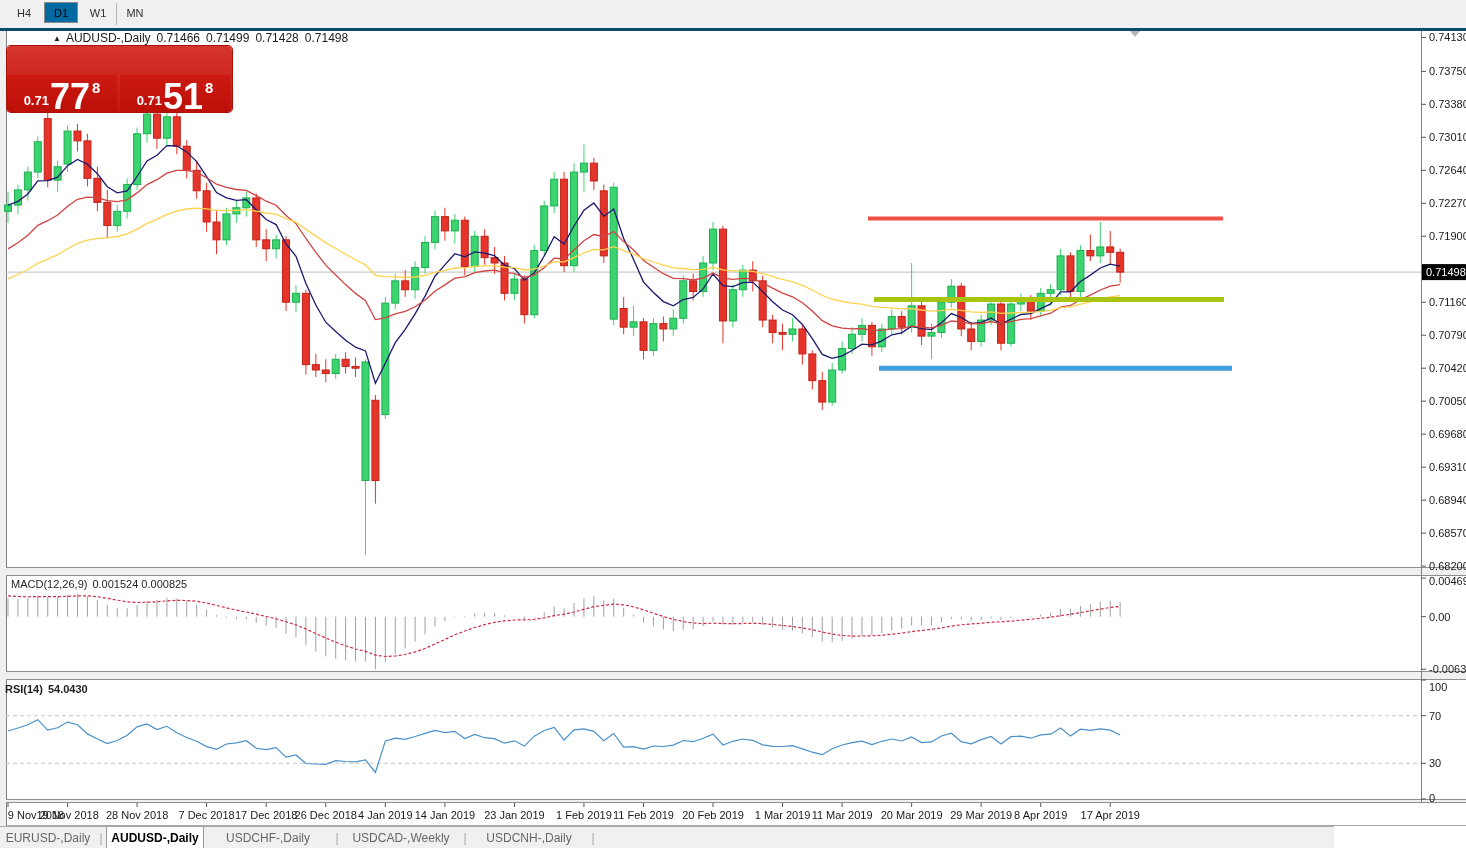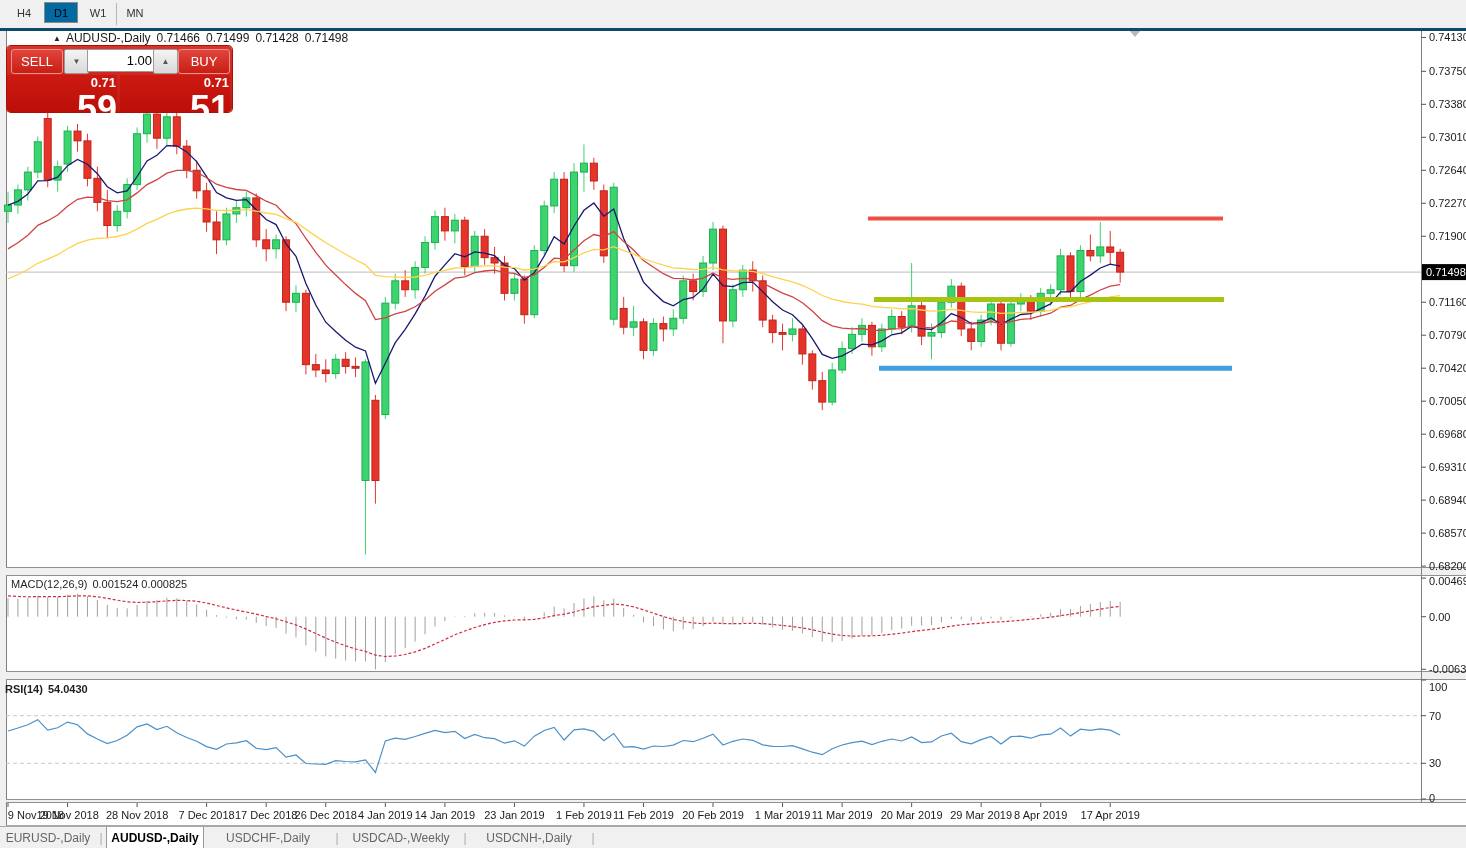--- a/index.html
+++ b/index.html
@@ -31,33 +31,33 @@
   .btn-sell{left:4px;}
   .btn-buy{left:171px;}
   .spin-btn{position:absolute;top:0;width:23px;height:23px;background:linear-gradient(#f4f4f4,#d9d9d9);
       border:1px solid #9a9a9a;border-radius:2px;font-size:8px;color:#555;text-align:center;line-height:23px;cursor:pointer;}
   .spin-down{left:57px;}
   .spin-up{left:146px;}
   .vol-input{position:absolute;left:80px;top:0;width:60px;height:21px;border:1px solid #9a9a9a;
       font-size:13px;text-align:right;padding:0 4px;font-family:"Liberation Sans",sans-serif;}
   .tp-row2{position:absolute;left:0;top:29px;width:100%;height:37px;}
   .pricebox{position:absolute;top:0;width:110px;height:37px;background:linear-gradient(#cc1a12,#bb0f08);
-      color:#fff;display:flex;align-items:flex-end;justify-content:space-between;cursor:pointer;flex-direction:column;}
+      color:#fff;display:flex;align-items:flex-end;justify-content:center;cursor:pointer;}
   .pricebox.sell{left:0;border-radius:0 0 0 4px;}
   .pricebox.buy{left:113px;border-radius:0 0 4px 0;}
   .pb-small{font-size:13px;font-weight:bold;margin:0 1px 4px 0;}
   .pb-big{font-size:36px;font-weight:bold;line-height:30px;}
   .pb-sup{font-size:15px;font-weight:bold;margin:0 0 16px 2px;}
   
   .indlabel{position:absolute;z-index:4;font-size:11px;color:#1e1e1e;white-space:nowrap;}
   #macd-label{left:11px;top:578px;}
   #rsi-label{left:5px;top:683px;font-weight:bold;}
   .indlabel .vals{margin-left:5px;}
   
-  .bottombar{position:absolute;left:0;top:826px;width:1466px;height:22px;background:#f0f0f0;z-index:3;
+  .bottombar{position:absolute;left:0;top:826px;width:1334px;height:22px;background:#f0f0f0;z-index:3;
              border-top:1px solid #a8a8a8;display:flex;align-items:stretch;}
   .stab{font-size:12px;color:#666;display:flex;align-items:center;justify-content:center;cursor:pointer;}
   .stab .sep{color:#aaa;}
   .stab.active{background:#fff;color:#000;font-weight:bold;border-left:1px solid #999;
                border-right:1px solid #999;}
 </style>
 </head>
 <body>
 
 <div class="screen">
@@ -532,31 +532,24 @@
         <line x1="1110.23" y1="803" x2="1110.23" y2="807" stroke="#555"></line>
         <text x="1110.23" y="819" font-size="11" fill="#1a1a1a" text-anchor="middle">17 Apr 2019</text>
       </g>
     </svg>
 
   <div class="infoline">
     <span class="tri">▲</span><span class="sym">AUDUSD-,Daily</span><span class="num">0.71466</span><span class="num">0.71499</span><span class="num">0.71428</span><span class="num">0.71498</span>
   </div>
 
   <div class="tradepanel">
-    <div class="tp-row1">
-      <div class="btn-sell">SELL</div>
-      <div class="spin-btn spin-down">▼</div>
-      <input class="vol-input" value="1.00" style="">
-      <div class="spin-btn spin-up">▲</div>
-      <div class="btn-buy">BUY</div>
-    </div>
     <div class="tp-row2">
       <div class="pricebox sell">
         <span class="pb-small">0.71</span>
-          <span class="pb-big">59</span>
+          <span class="pb-big">77</span>
           <span class="pb-sup">8</span>
       </div>
       <div class="pricebox buy">
         <span class="pb-small">0.71</span>
           <span class="pb-big">51</span>
           <span class="pb-sup">8</span>
       </div>
     </div>
   </div>
 

